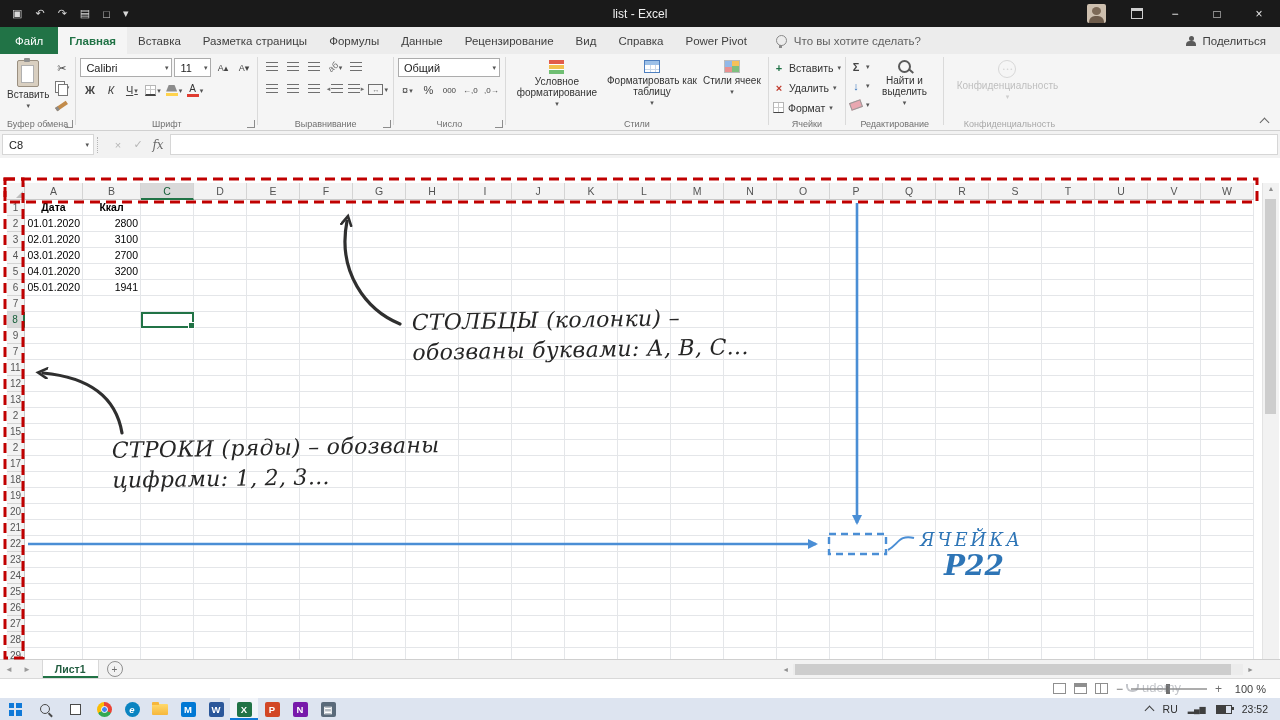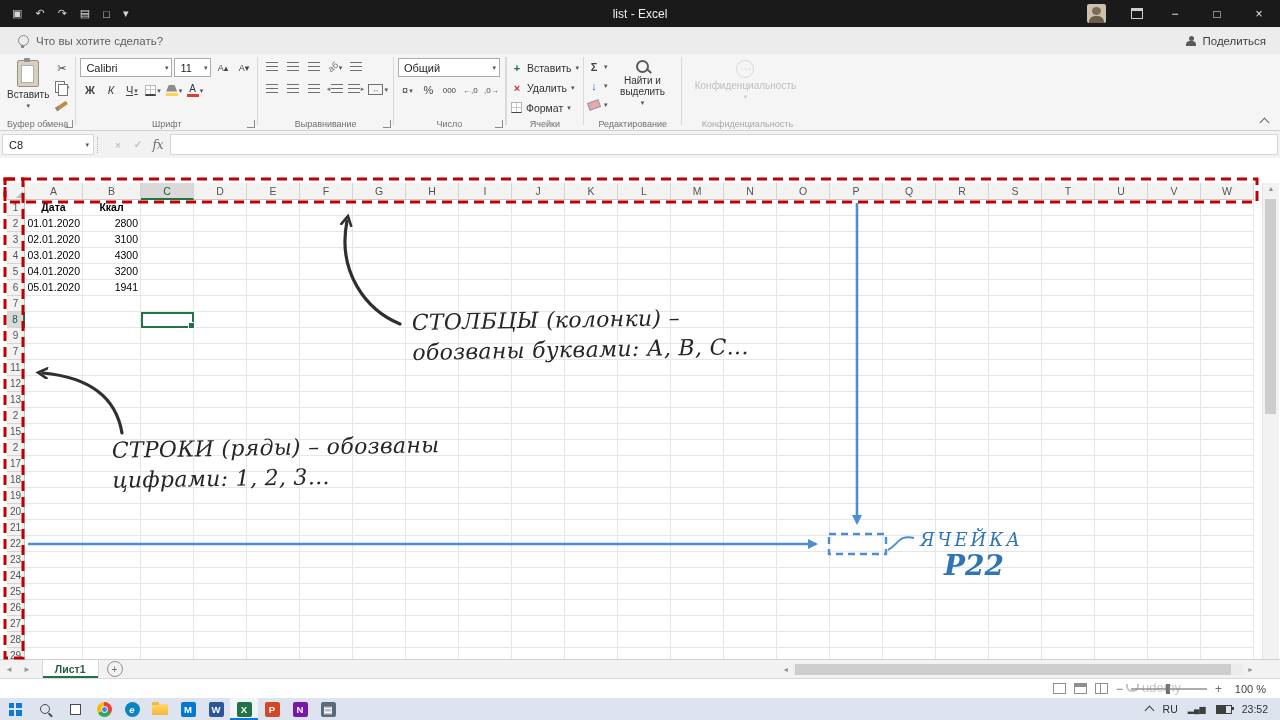--- a/index.html
+++ b/index.html
@@ -180,20 +180,32 @@
     <div class="ribopts">
         <i></i>
       </div>
     <div class="wctl">−</div>
     <div class="wctl">□</div>
     <div class="wctl">×</div>
   </div>
 </div>
 
 <div id="tabsrow">
+  <div id="tabstrip">
+      <span class="rtab rtab-file">Файл</span>
+      <span class="rtab rtab-active">Главная</span>
+      <span class="rtab">Вставка</span>
+      <span class="rtab">Разметка страницы</span>
+      <span class="rtab">Формулы</span>
+      <span class="rtab">Данные</span>
+      <span class="rtab">Рецензирование</span>
+      <span class="rtab">Вид</span>
+      <span class="rtab">Справка</span>
+      <span class="rtab">Power Pivot</span>
+    </div>
   <div id="tellme">
     <span class="bulb"></span>
     <span>Что вы хотите сделать?</span>
   </div>
   <div id="share">
     <span class="person"></span>
     <span>Поделиться</span>
   </div>
 </div>
 
@@ -348,20 +360,38 @@
         <span class="sb">
             <span class="num9">,0→</span>
           </span>
       </div>
     </div>
     <span class="dlg"></span>
     <span class="rglabel">Число</span>
   </div>
   <div class="rsep"></div>
 
+  <div class="rgroup">
+    <div class="bigbtn" style="width:88px">
+      <span class="ic-cf"></span>
+      <span class="l2">Условное форматирование</span>
+      <span class="dd">▾</span>
+    </div>
+    <div class="bigbtn" style="width:90px">
+      <span class="ic-ftbl"></span>
+      <span class="l2">Форматировать как таблицу</span>
+      <span class="dd">▾</span>
+    </div>
+    <div class="bigbtn" style="width:58px">
+      <span class="ic-cstyle"></span>
+      <span class="l2">Стили ячеек</span>
+      <span class="dd">▾</span>
+    </div>
+    <span class="rglabel">Стили</span>
+  </div>
   <div class="rsep"></div>
 
   <div class="rgroup">
     <div class="gstack" style="gap:1px">
       <div class="crow">
         <span class="mini ins">+</span>
         <span>Вставить</span>
         <span class="dd">▾</span>
       </div>
       <div class="crow">
@@ -533,21 +563,21 @@
       <div class="cell" style="width: 53px;"></div>
       <div class="cell" style="width: 53px;"></div>
       <div class="cell" style="width: 53px;"></div>
       <div class="cell" style="width: 53px;"></div>
       <div class="cell" style="width: 53px;"></div>
       <div class="cell" style="width: 53px;"></div>
     </div>
     <div class="srow">
       <div class="rownum">4</div>
       <div class="cell" style="width: 58px; text-align: right;">03.01.2020</div>
-      <div class="cell" style="width: 58px; text-align: right;">4300</div>
+      <div class="cell" style="width: 58px; text-align: right;">2700</div>
       <div class="cell" style="width: 53px;"></div>
       <div class="cell" style="width: 53px;"></div>
       <div class="cell" style="width: 53px;"></div>
       <div class="cell" style="width: 53px;"></div>
       <div class="cell" style="width: 53px;"></div>
       <div class="cell" style="width: 53px;"></div>
       <div class="cell" style="width: 53px;"></div>
       <div class="cell" style="width: 53px;"></div>
       <div class="cell" style="width: 53px;"></div>
       <div class="cell" style="width: 53px;"></div>

